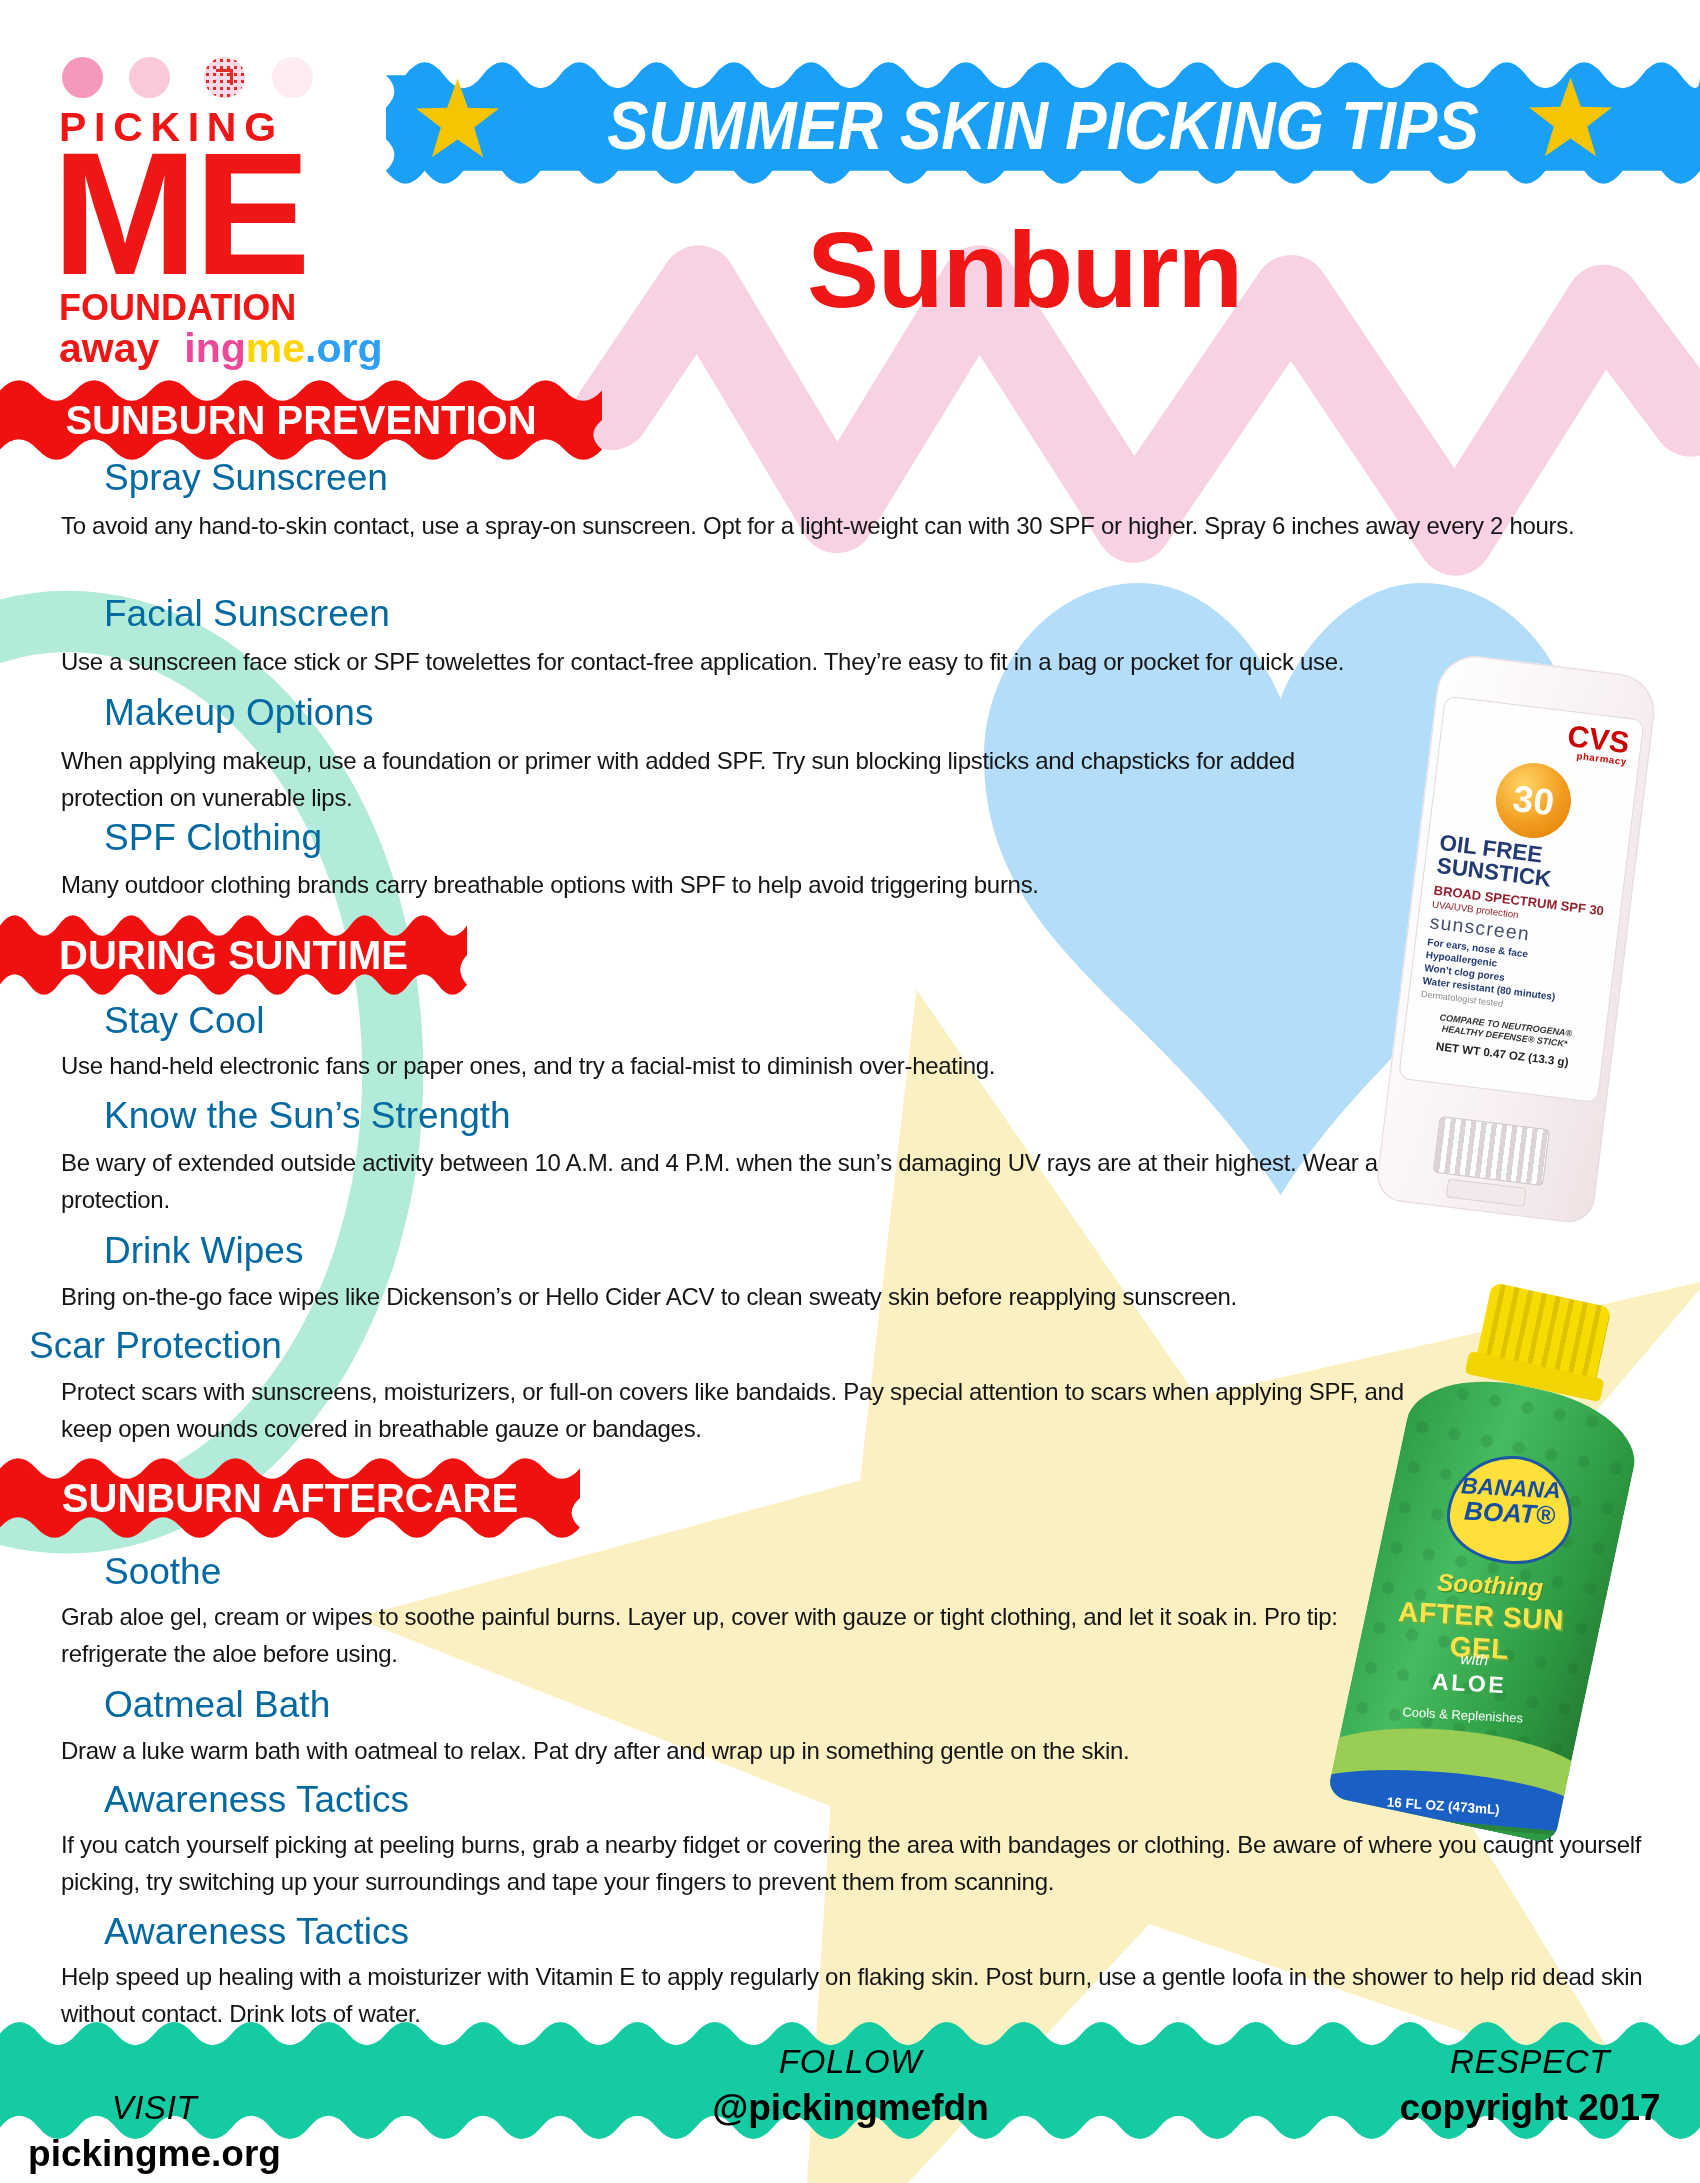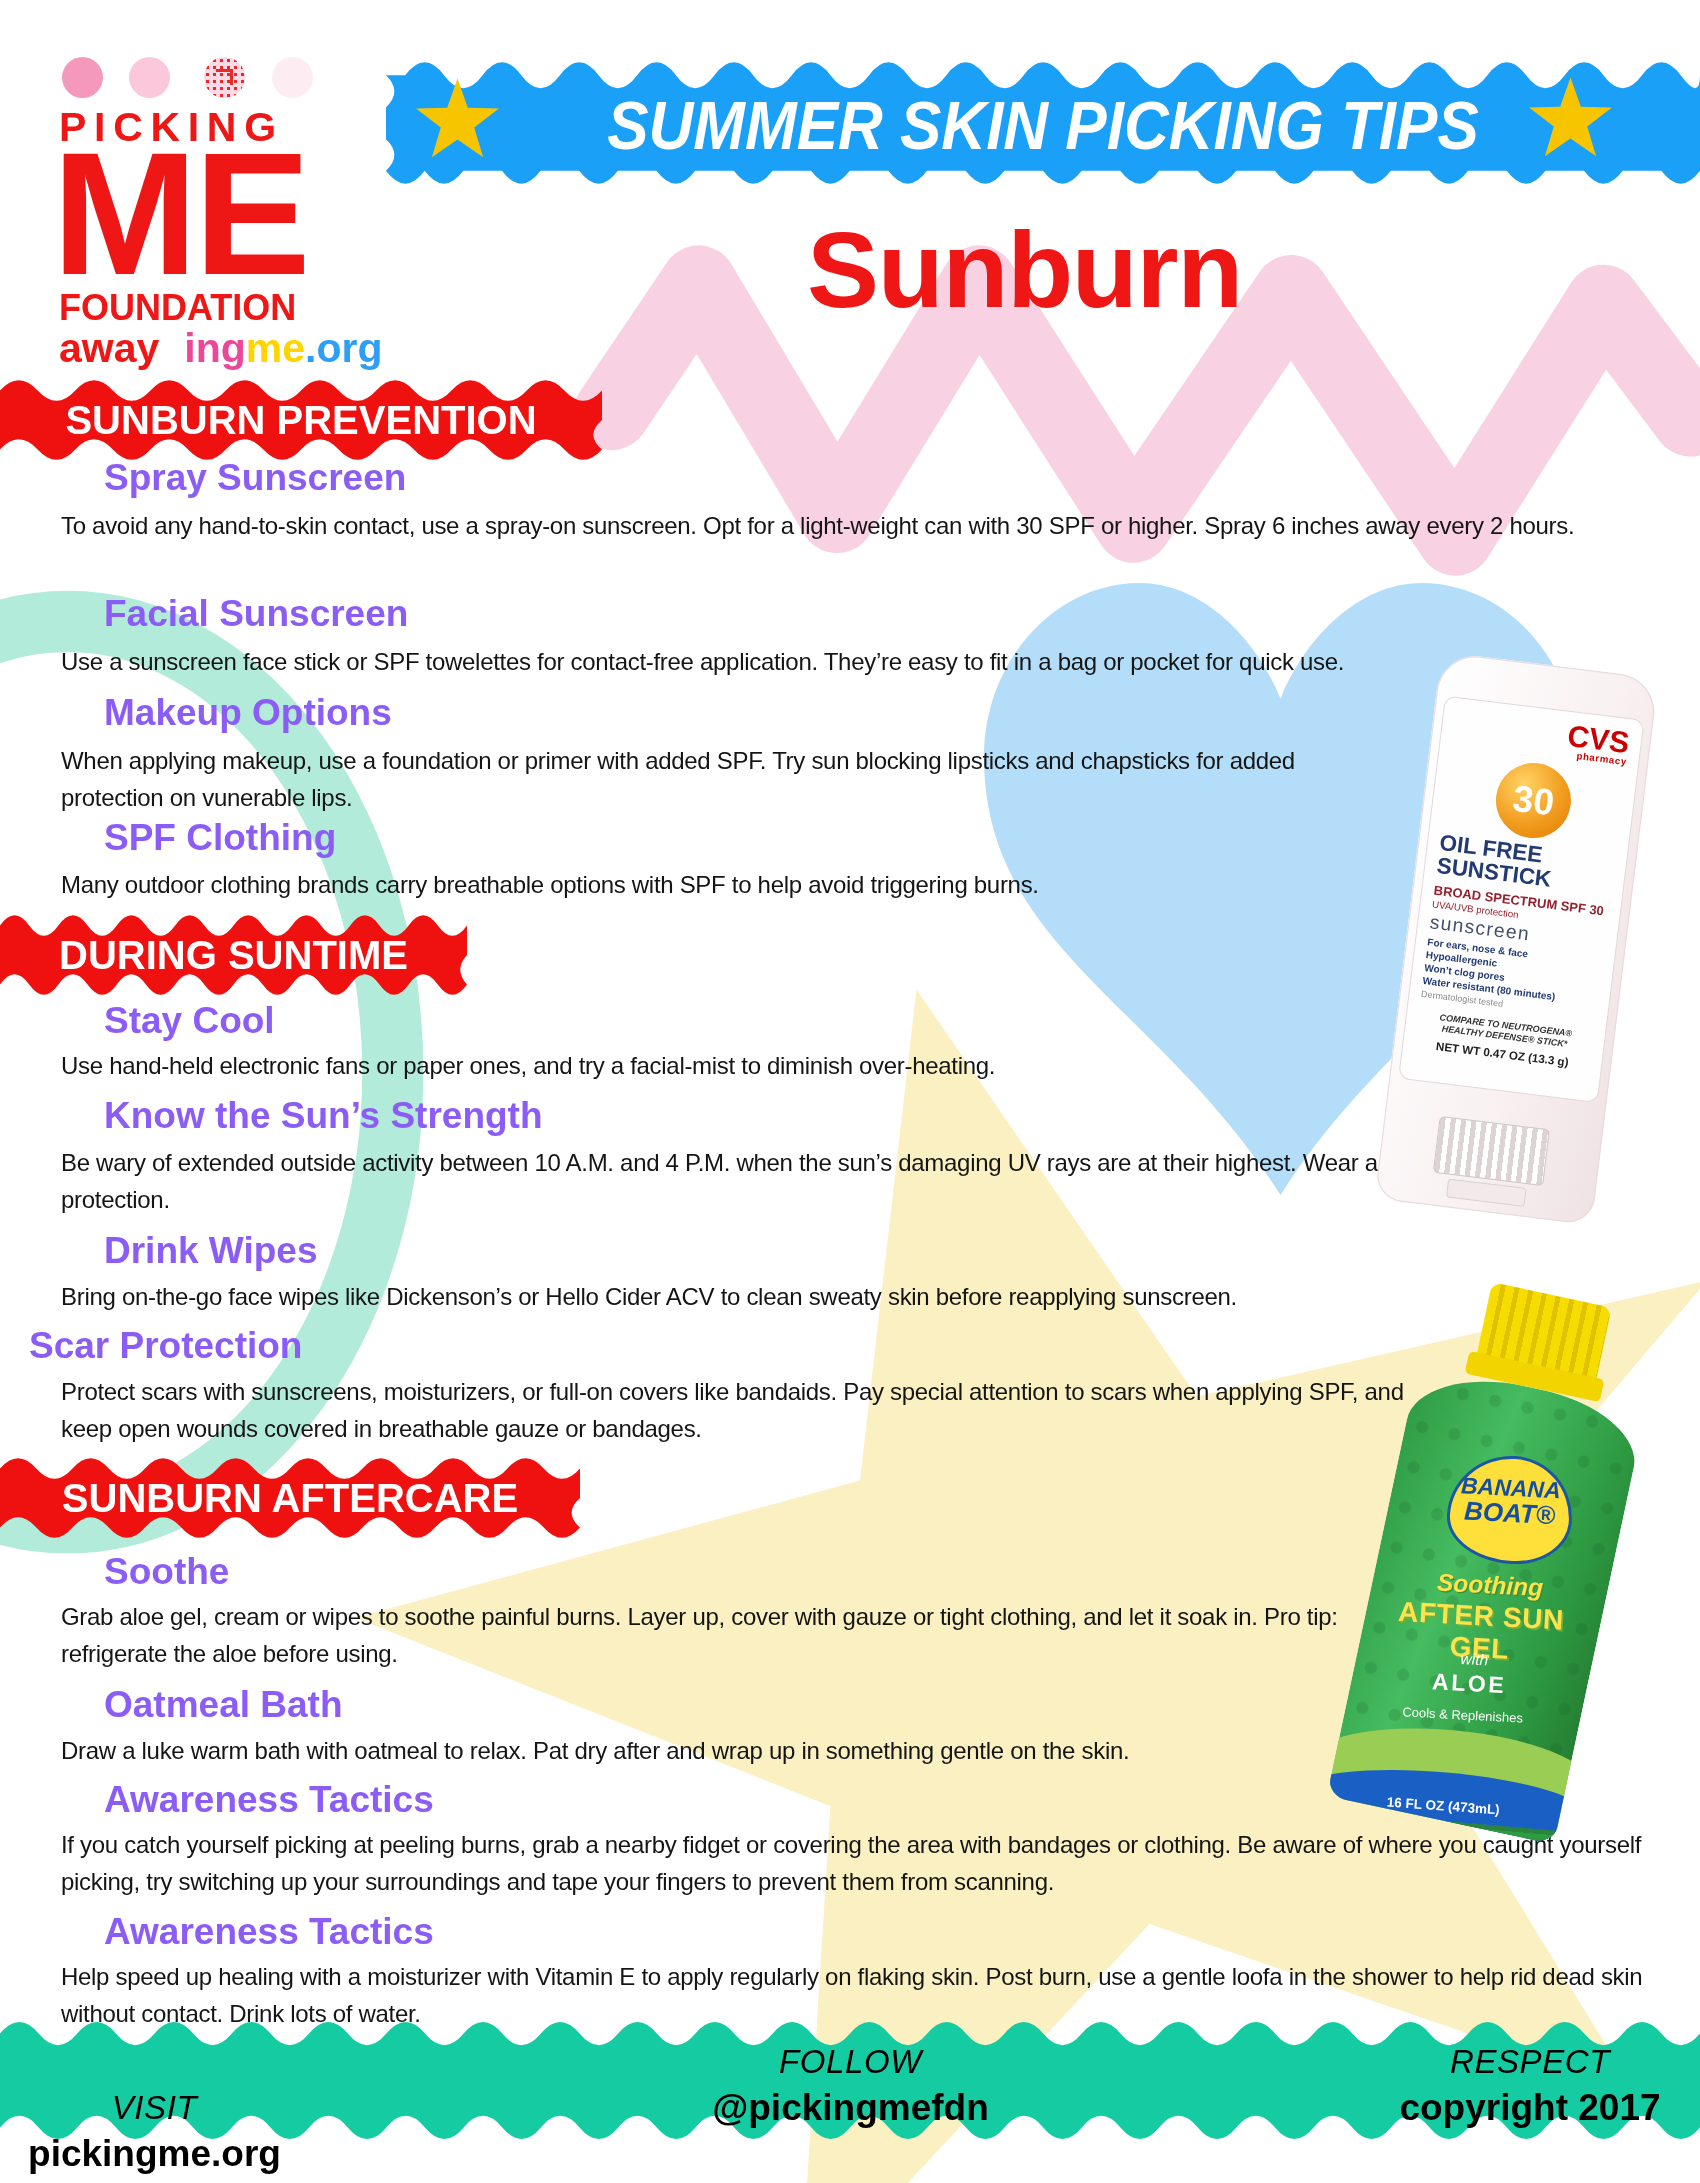--- a/index.html
+++ b/index.html
@@ -46,21 +46,21 @@
   
   .ribbon{z-index:4;}
   .ribbon svg{position:absolute;left:0;top:0;width:100%;height:100%;}
   .ribbon .rlabel{position:absolute;left:0;top:0;width:100%;height:90px;line-height:91px;
        text-align:center;color:#ffffff;font-size:40px;font-weight:800;letter-spacing:0;}
   #ribbon-1{left:0;top:375px;width:602px;height:90px;}
   #ribbon-2{left:0;top:910px;width:467px;height:90px;}
   #ribbon-3{left:0;top:1453px;width:580px;height:90px;}
 
   
-  .h{left:104px;font-size:37px;font-weight:700;color:#8b5cf6;z-index:4;white-space:nowrap;}
+  .h{left:104px;font-size:37px;font-weight:400;color:#0369a1;z-index:4;white-space:nowrap;}
   .h.flush{left:29px;}
   .p{left:61px;font-size:24px;letter-spacing:-0.3px;color:#151515;line-height:37px;z-index:4;}
 
   
   #footer-svg{left:0;top:2013px;width:1700px;height:135px;z-index:5;}
   .fcol{z-index:6;text-align:center;color:#000;}
   .fcol .flabel{font-size:33px;font-style:italic;letter-spacing:0.6px;}
   .fcol .fvalue{font-size:37px;font-weight:800;margin-top:6.4px;}
   #fcol-1{left:13px;top:2043px;width:283px;margin-top:46px;}
   #fcol-2{left:683px;top:2043px;width:335px;}

